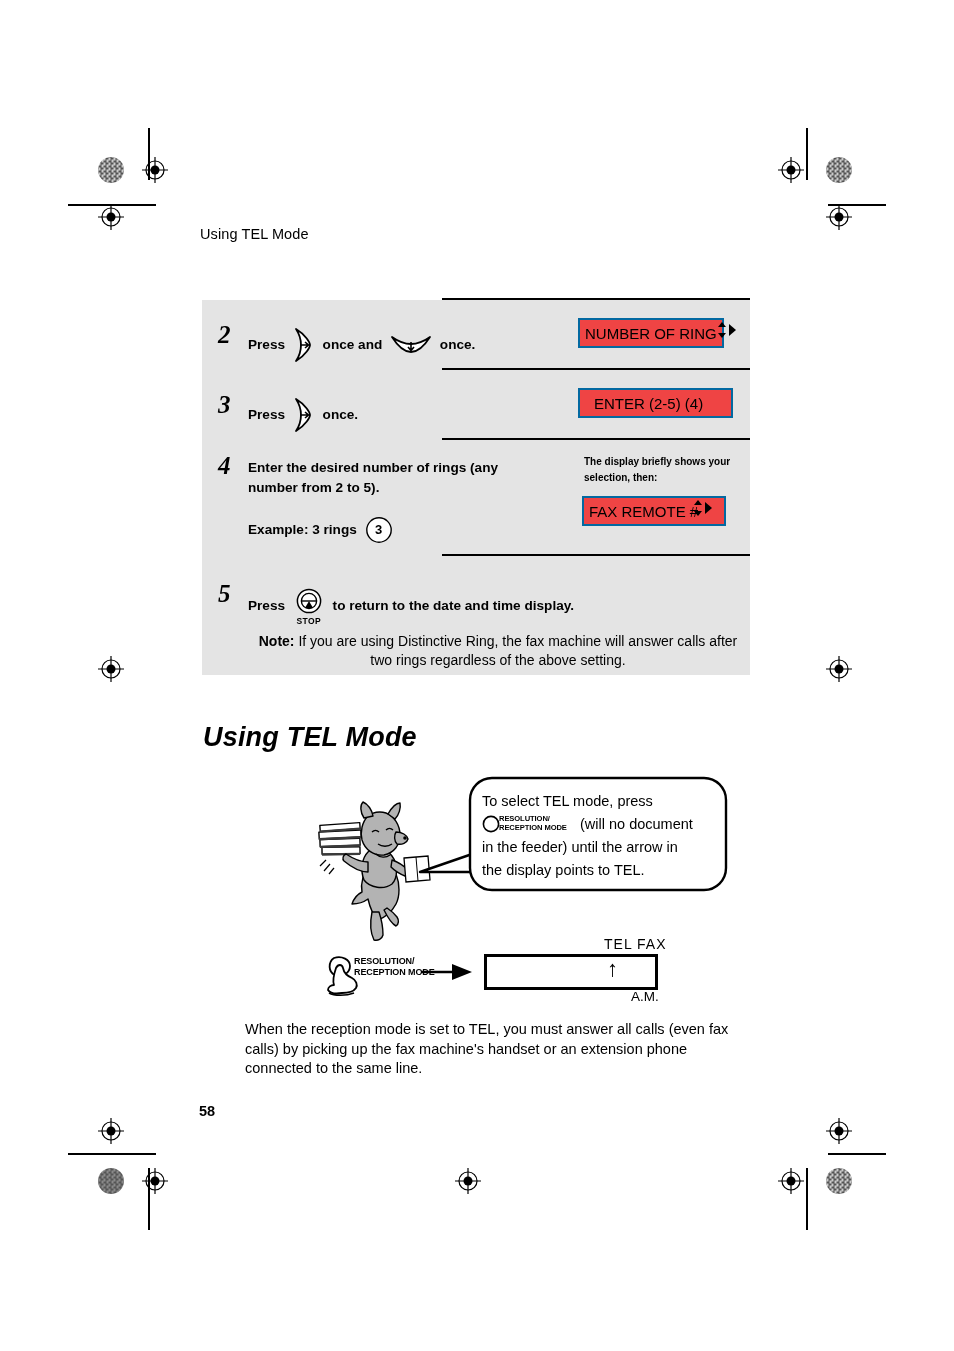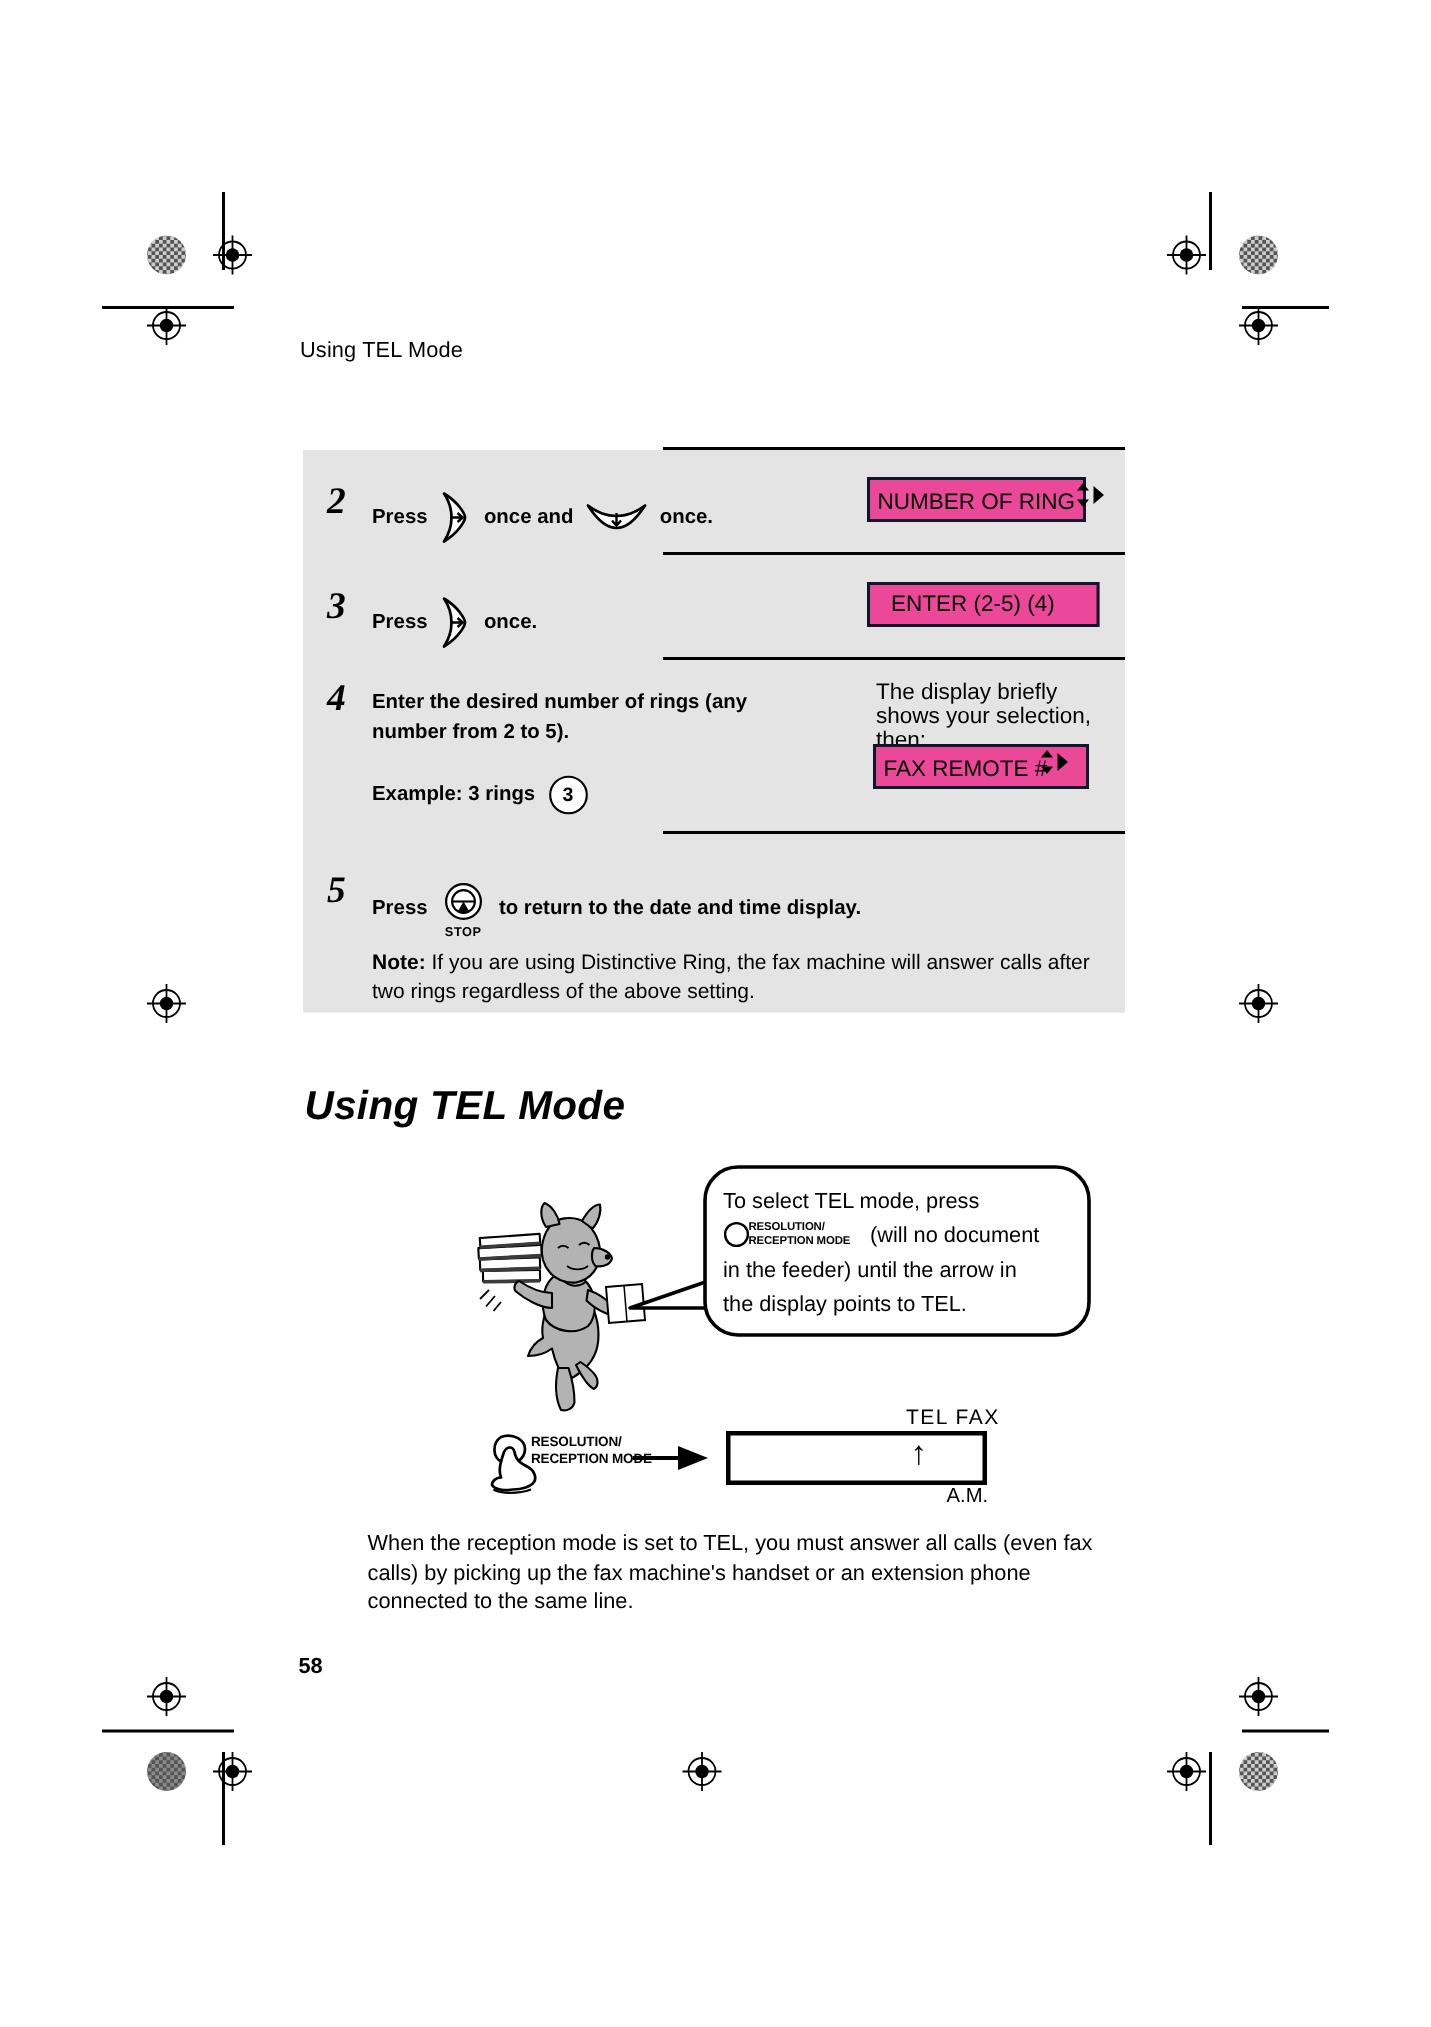--- a/index.html
+++ b/index.html
@@ -84,44 +84,46 @@
 
   
   .key-right { width: 24px; height: 36px; margin: 0 3px; }
   .key-down  { width: 42px; height: 26px; margin: 0 4px; }
   .key-stop  { width: 32px; height: 34px; margin: 0 3px; }
   .key-num   { width: 28px; height: 28px; margin: 0 4px; }
 
   
   .lcd {
     position: absolute;
-    border: 2px solid #0f172a;
-    background: #ec4899;
+    border: 2px solid #0369a1;
+    background: #ef4444;
     font-size: 15px;
     height: 26px;
     line-height: 26px;
     padding: 0 5px;
     box-sizing: content-box;
     white-space: nowrap;
   }
   .lcd .txt { display: inline-block; vertical-align: middle; }
   .lcd .updn { display: inline-block; vertical-align: middle; }
 
   .side-note {
     position: absolute;
-    font-size: 15px;
+    font-size: 10px;
     line-height: 16px;
+    font-weight: bold;
   }
 
   .note {
     position: absolute;
     left: 46px;
     font-size: 14px;
     line-height: 19px;
     width: 500px;
+    text-align: center;
   }
   .note b { font-weight: bold; }
 
   
   .sec-head {
     position: absolute;
     left: 203px;
     top: 722px;
     font-size: 27px;
     font-weight: bold;

